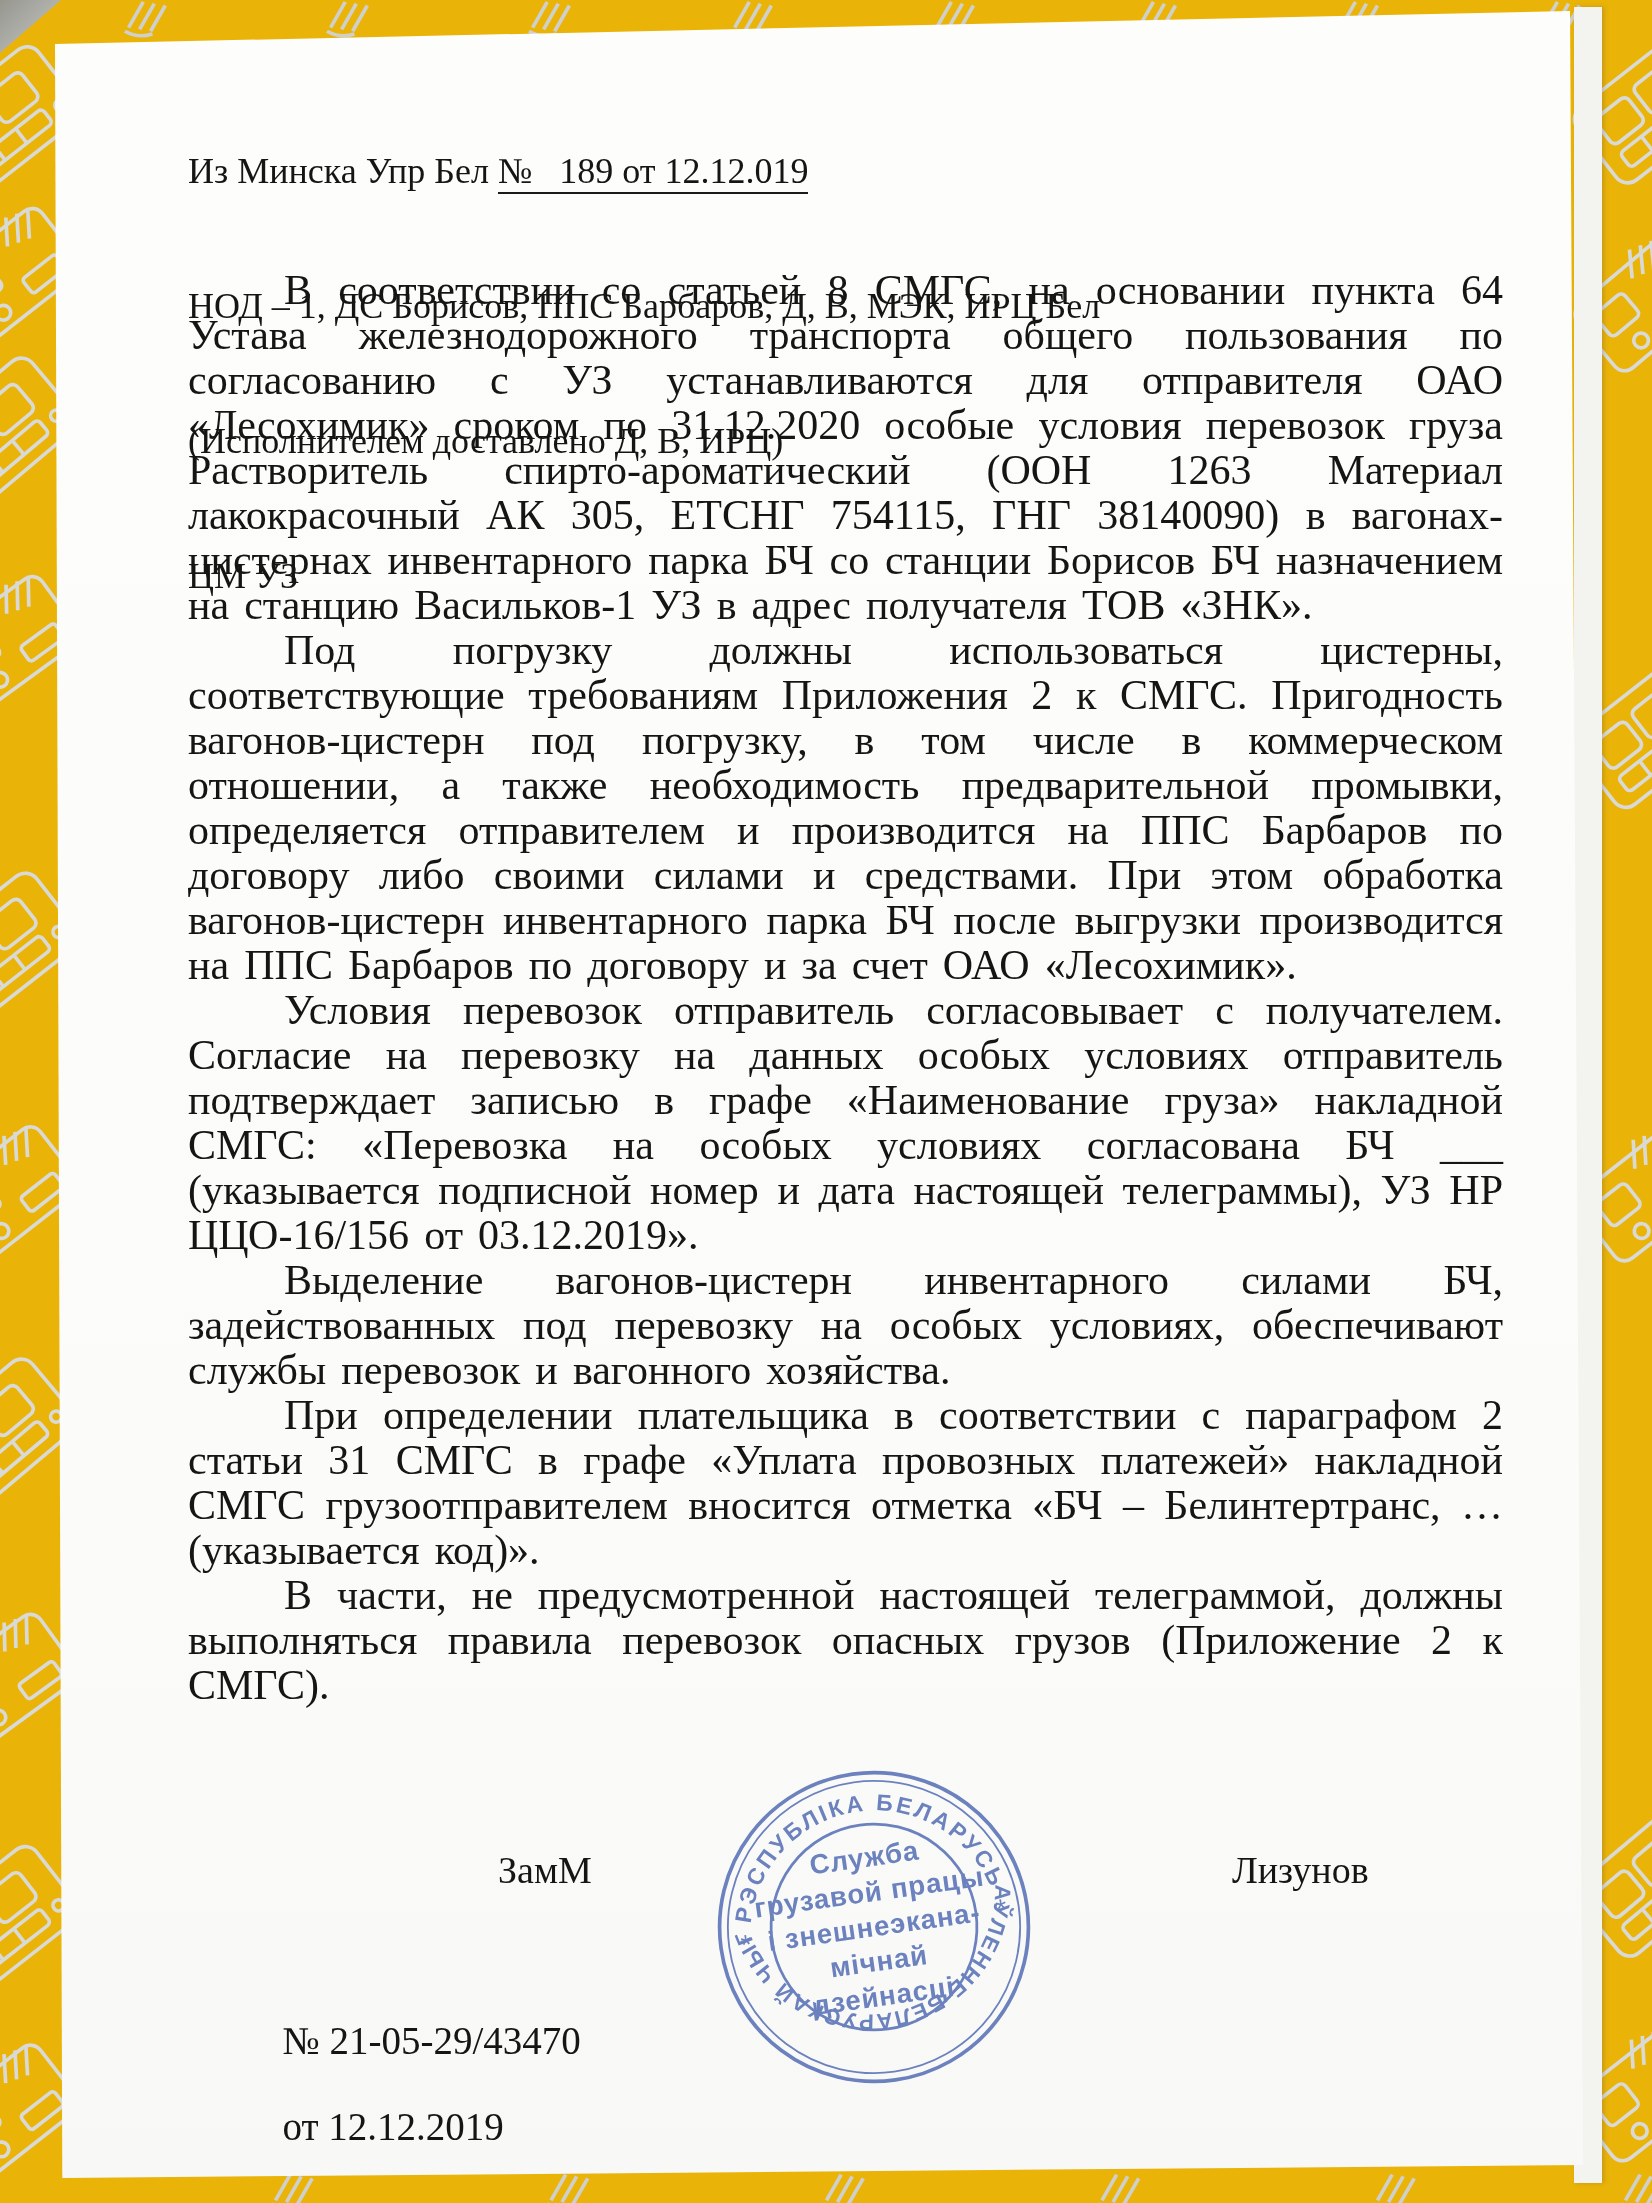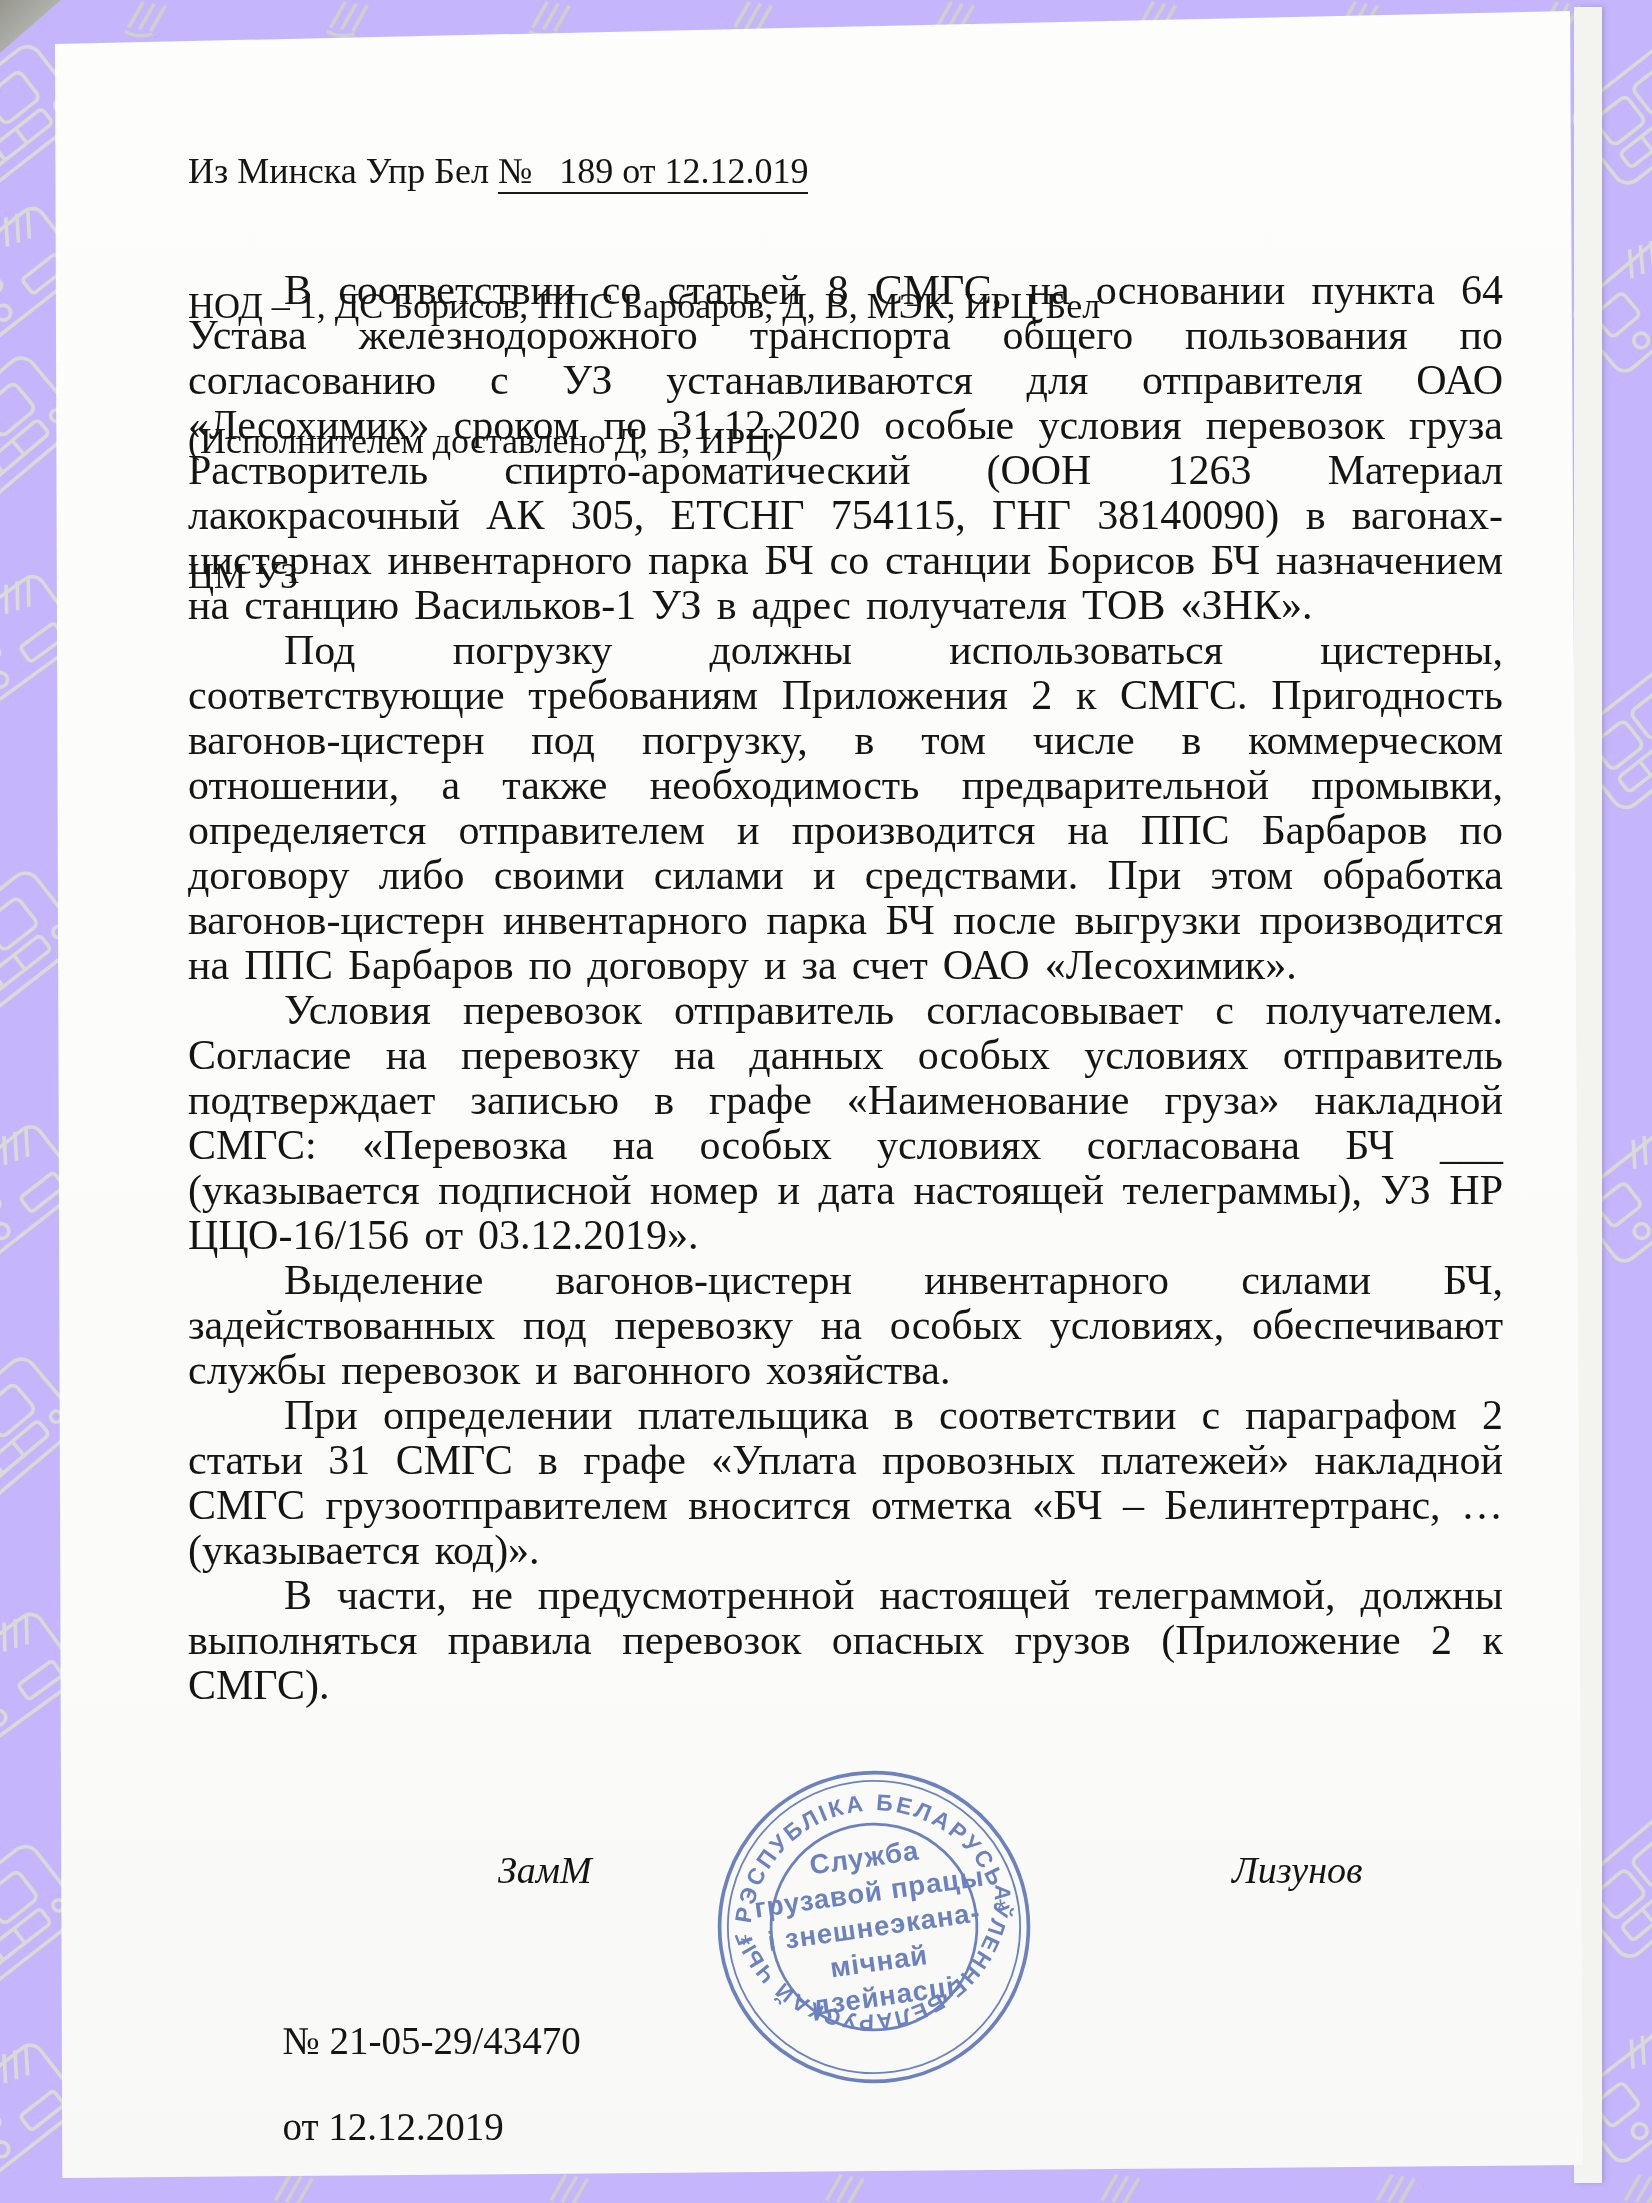--- a/index.html
+++ b/index.html
@@ -1,18 +1,18 @@
 <!DOCTYPE html>
 <html style="font-size:14.7px"><head>
 <meta charset="utf-8">
 <style>
   html,body { margin:0; padding:0; }
   .scene {
     position:relative; width:1653px; height:2204px;
-    background:#c4b5fd; overflow:hidden;
+    background:#eab308; overflow:hidden;
     font-family:"Liberation Serif", serif; color:#151514;
   }
   .bg-pattern { position:absolute; left:0; top:0; z-index:0; }
   .sheet-under {
     position:absolute; left:1574px; top:7.3px; width:27.5px; height:2176px;
     background:#f3f3f0; box-shadow:1.8px 0 4.6px rgba(80,80,78,.25); z-index:1;
   }
   .page {
     position:absolute; left:55px; top:11px; width:1528px; height:2167px;
     background:linear-gradient(180deg,#fdfdfc 0%, #fbfbf9 70%, #f8f8f6 100%);
@@ -28,21 +28,21 @@
     position:absolute; left:133px; top:48px;
     font-size:36px; line-height:45px; white-space:pre;
   }
   .underline-num { border-bottom:2.8px solid #1b1b1a; padding-bottom:0.9px; }
   .body-text {
     position:absolute; left:133px; top:257px; width:1315px;
     font-size:42px; line-height:45px; text-align:justify;
     word-spacing:4.6px;
   }
   .body-text p { margin:0; text-indent:96px; }
-  .sig { position:absolute; font-size:38px;font-style:italic; }
+  .sig { position:absolute; font-size:38px; }
   .sig-left  { left:443px;  top:1837px; }
   .sig-right { left:1177px; top:1837px; }
   .ref {
     position:absolute; left:169px; top:1965px;
     font-size:39px; line-height:43px; white-space:pre;
   }
   .ref .small { font-size:27px; line-height:33px; display:block; margin-top:7.3px; }
   .stamp-wrap {
     position:absolute; left:626px; top:1723px; width:386px; height:386px;
     opacity:.82; z-index:4;

